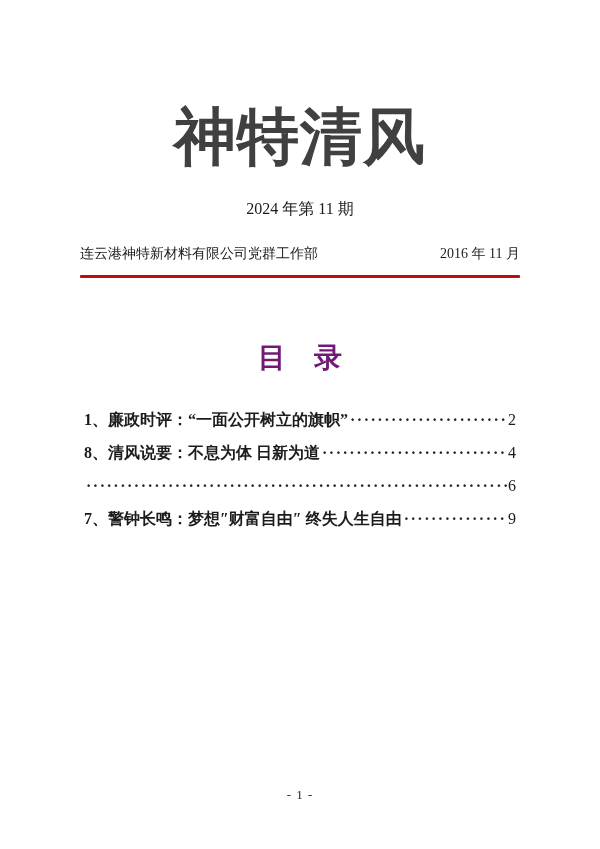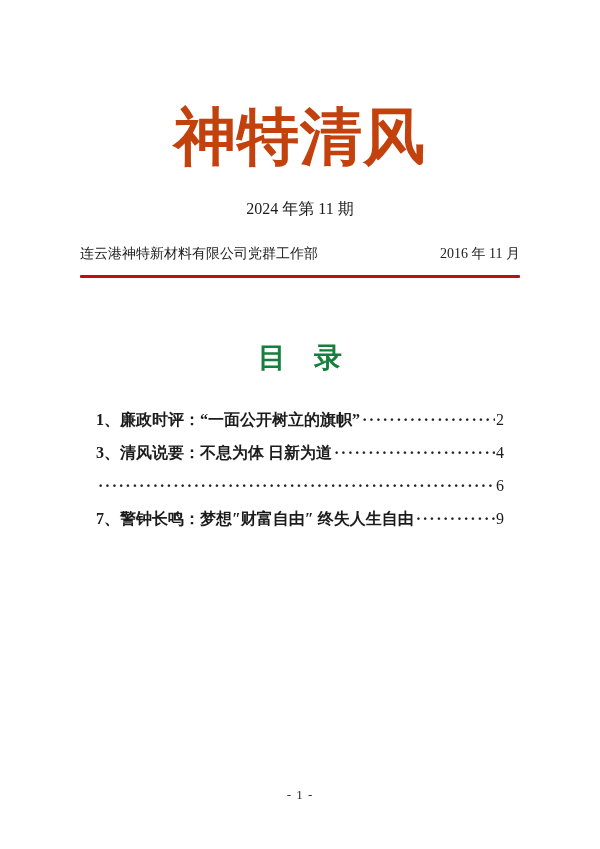--- a/index.html
+++ b/index.html
@@ -48,25 +48,25 @@
     height: 3px;
     border-radius: 1px;
   }
   .toc-heading {
     margin: 0;
     margin-top: 62px;
     text-align: center;
     font-size: 28px;
     line-height: 1.3;
     font-weight: bold;
-    color: #15803d;
+    color: #701a75;
   }
   .toc-list {
     list-style: none;
-    margin: 16px;
+    margin: 4px;
     padding: 0;
     margin-top: 33px;
   }
   .toc-item {
     display: flex;
     align-items: baseline;
     font-size: 16px;
     line-height: 22px;
     margin-bottom: 11px;
     white-space: nowrap;
@@ -97,41 +97,41 @@
     font-size: 13px;
     color: #2a2a2a;
     letter-spacing: 1px;
   }
 </style>
 </head>
 <body>
 
 <div class="page">
 
-  <h1 class="masthead-title" style="color: #c2410c;">神特清风</h1>
+  <h1 class="masthead-title" style="color: #404040;">神特清风</h1>
 
   <div class="issue-line">2024 年第 11 期</div>
 
   <div class="masthead-row">
     <span>连云港神特新材料有限公司党群工作部</span>
     <span>2016 年 11 月</span>
   </div>
 
   <div class="red-rule" style="background: rgb(192, 13, 13);"></div>
 
   <h2 class="toc-heading">目　录</h2>
 
   <ul class="toc-list">
     <li class="toc-item">
       <span class="toc-label">1、廉政时评：“一面公开树立的旗帜”</span>
       <span class="dot-leader">··························································································</span>
       <span class="toc-page">2</span>
     </li>
     <li class="toc-item">
-      <span class="toc-label">3、清风说要：不息为体 日新为道</span>
+      <span class="toc-label">8、清风说要：不息为体 日新为道</span>
       <span class="dot-leader">··························································································</span>
       <span class="toc-page">4</span>
     </li>
     <li class="toc-item">
       <span class="dot-leader">··························································································</span>
       <span class="toc-page">6</span>
     </li>
     <li class="toc-item">
       <span class="toc-label">7、警钟长鸣：梦想″财富自由″ 终失人生自由</span>
       <span class="dot-leader">··························································································</span>

